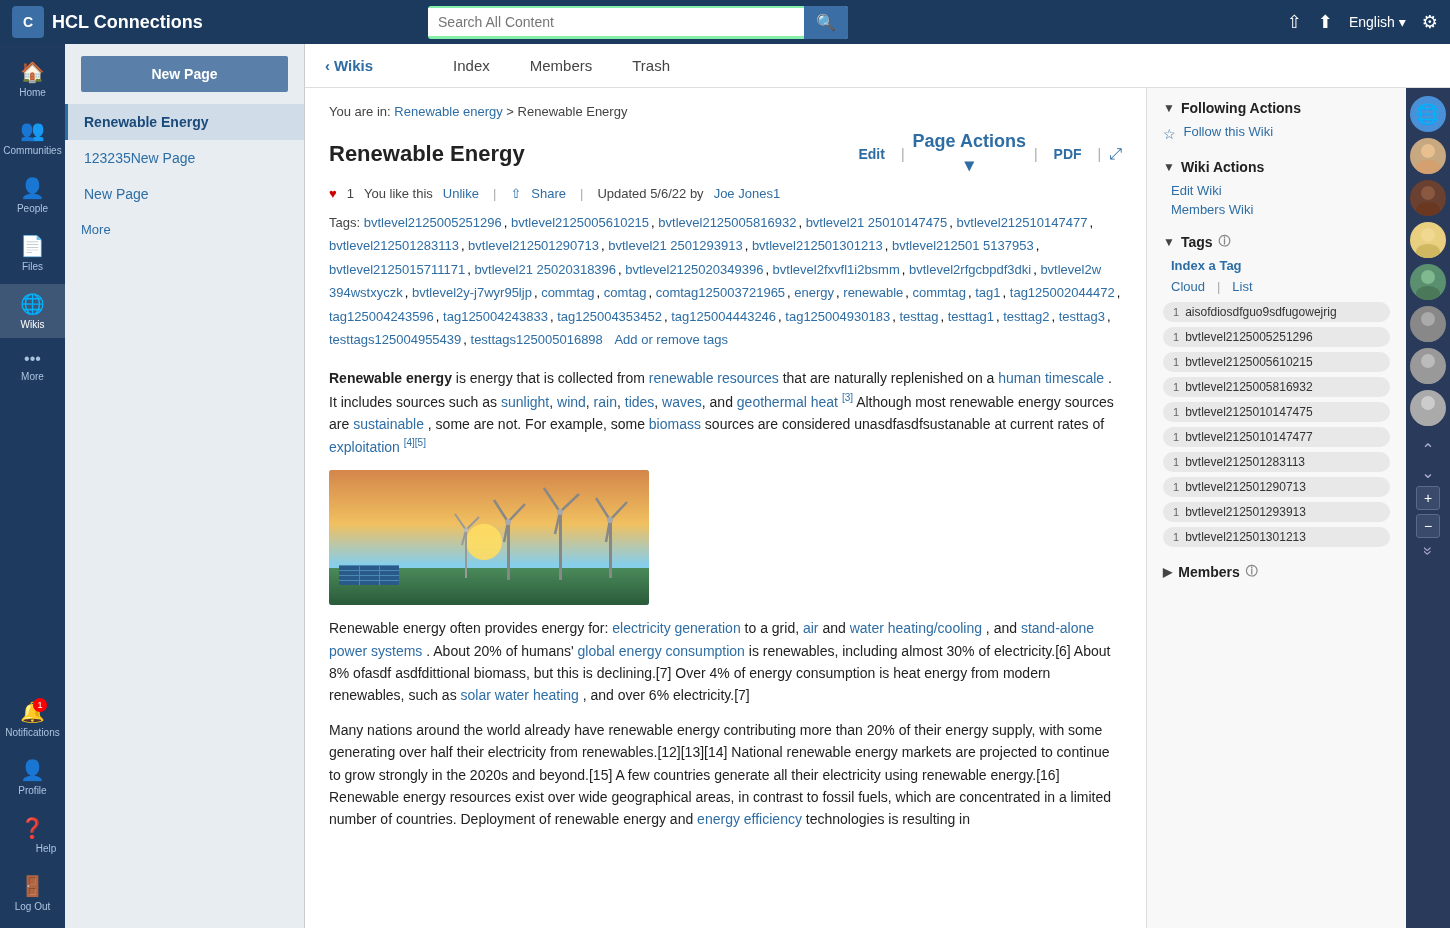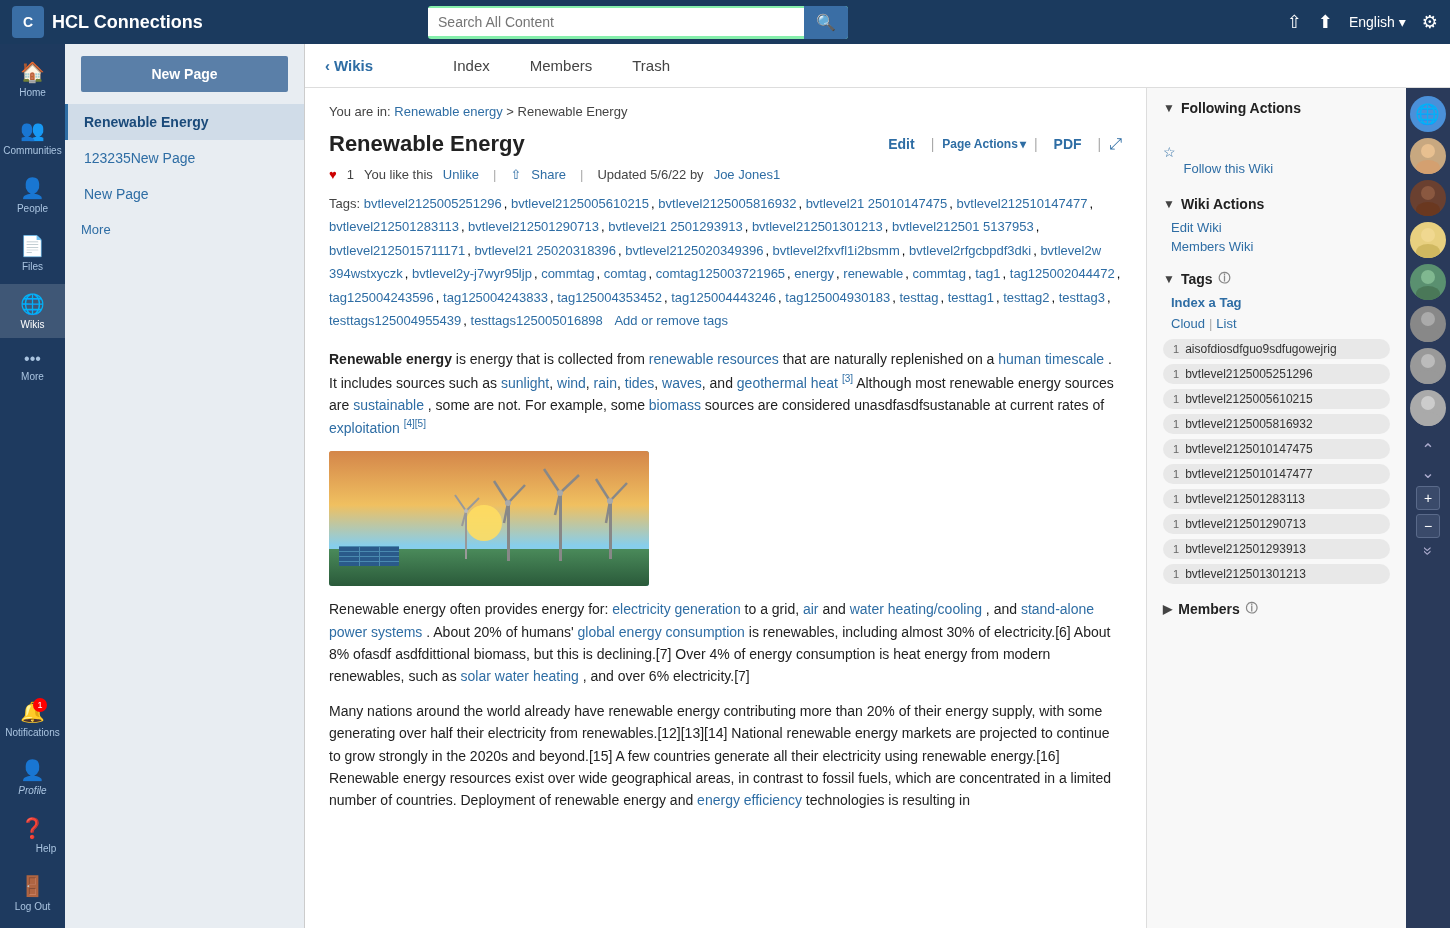--- a/index.html
+++ b/index.html
@@ -239,21 +239,21 @@
       border: none;
       color: #2e6da4;
       cursor: pointer;
       font-size: 14px;
       font-weight: bold;
       padding: 4px 8px;
     }
     .action-divider { color: #aaa; }
     .action-dropdown {
       display: flex; align-items: center; gap: 2px;
-      color: #2e6da4; cursor: pointer; font-weight: bold; font-size: 12px;
+      color: #2e6da4; cursor: pointer; font-weight: bold; font-size: 18px; flex-direction: column;
     }
 
     .like-row {
       display: flex;
       align-items: center;
       gap: 10px;
       margin-bottom: 10px;
       font-size: 13px;
       color: #444;
     }
@@ -330,21 +330,21 @@
       font-weight: bold;
       cursor: pointer;
       text-decoration: none;
       display: block;
       margin-bottom: 6px;
       padding-left: 8px;
     }
     .cloud-list-toggle {
       display: flex;
       align-items: center;
-      gap: 4px;
+      gap: 12px;
       padding-left: 8px;
       margin-bottom: 8px;
       font-size: 13px;
     }
     .cloud-list-toggle a { color: #2e6da4; text-decoration: none; cursor: pointer; }
     .cloud-list-toggle .sep { color: #aaa; }
 
     .tag-badge {
       display: flex;
       align-items: center;
@@ -486,21 +486,21 @@
     <div class="global-sidebar-bottom">
       <div class="global-sidebar-item">
         <div class="notification-badge">
           <span class="icon">🔔</span>
           <span class="badge-dot">1</span>
         </div>
         <span style="font-size:10px;color:#aac4e0;">Notifications</span>
       </div>
       <div class="global-sidebar-item">
         <span class="icon">👤</span>
-        <span style="font-size:10px;color:#aac4e0;font-style:italic;">Profile</span>
+        <span style="font-size:10px;color:#aac4e0;">Profile</span>
       </div>
       <div class="global-sidebar-item">
         <span class="icon">❓</span>
         <span style="font-size:10px;color:#aac4e0;margin-left:27px;">Help</span>
       </div>
       <div class="global-sidebar-item">
         <span class="icon">🚪</span>
         <span style="font-size:10px;color:#aac4e0;">Log Out</span>
       </div>
     </div>
@@ -718,21 +718,21 @@
 
       <aside class="right-sidebar">
 
         <div class="sidebar-section">
           <div class="sidebar-section-header">
             <span class="triangle">▼</span>
             <span>Following Actions</span>
           </div>
           <div class="follow-this-row">
             <span class="follow-icon">☆</span>
-            <a class="sidebar-link" style="padding:0;margin-top:37px;">Follow this Wiki</a>
+            <a class="sidebar-link" style="padding:0;">Follow this Wiki</a>
           </div>
         </div>
 
         <div class="sidebar-section">
           <div class="sidebar-section-header">
             <span class="triangle">▼</span>
             <span>Wiki Actions</span>
           </div>
           <a class="sidebar-link">Edit Wiki</a>
           <a class="sidebar-link">Members Wiki</a>

